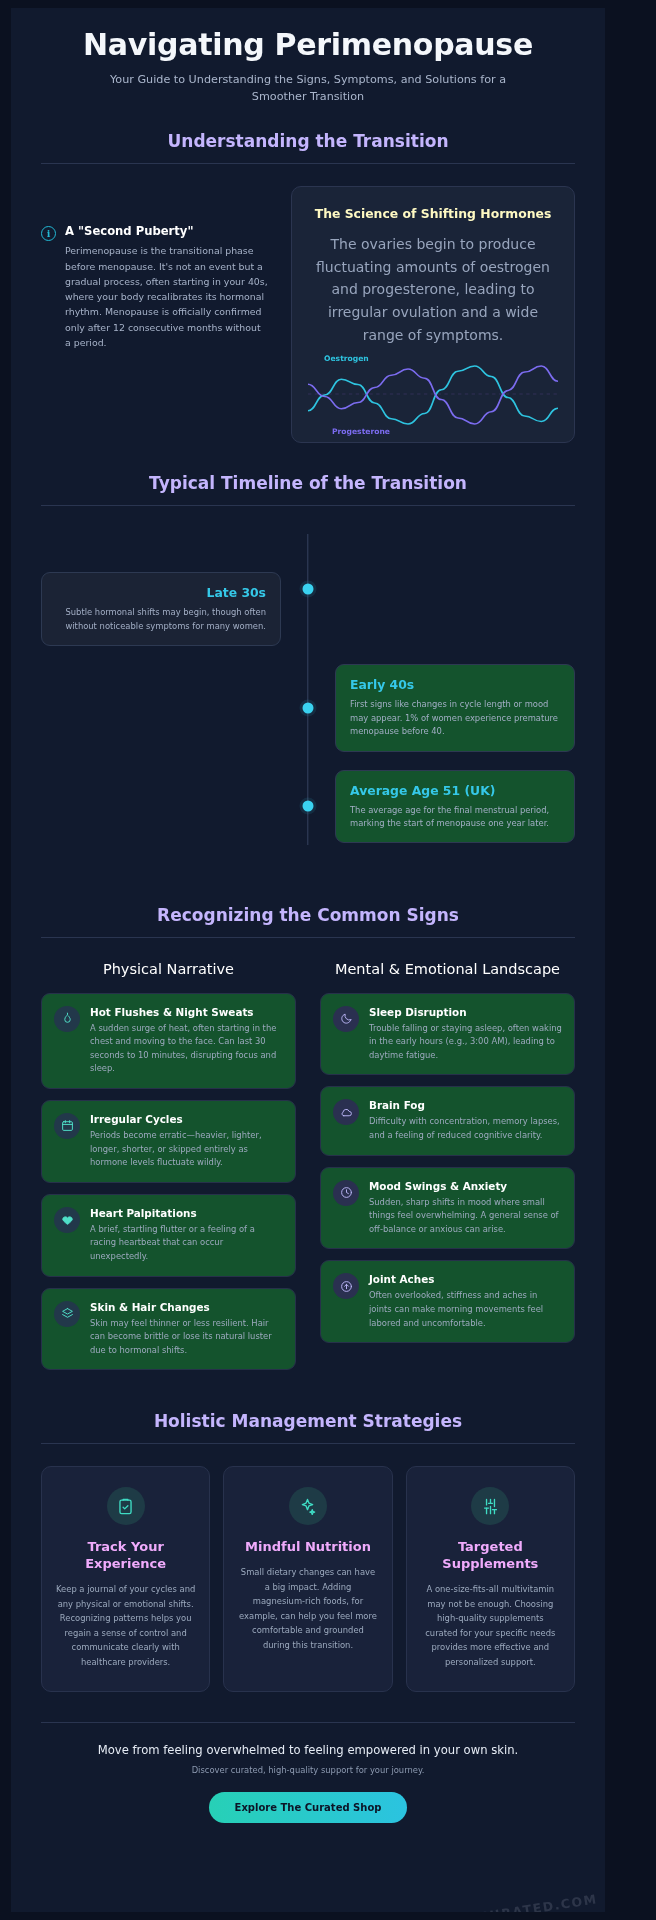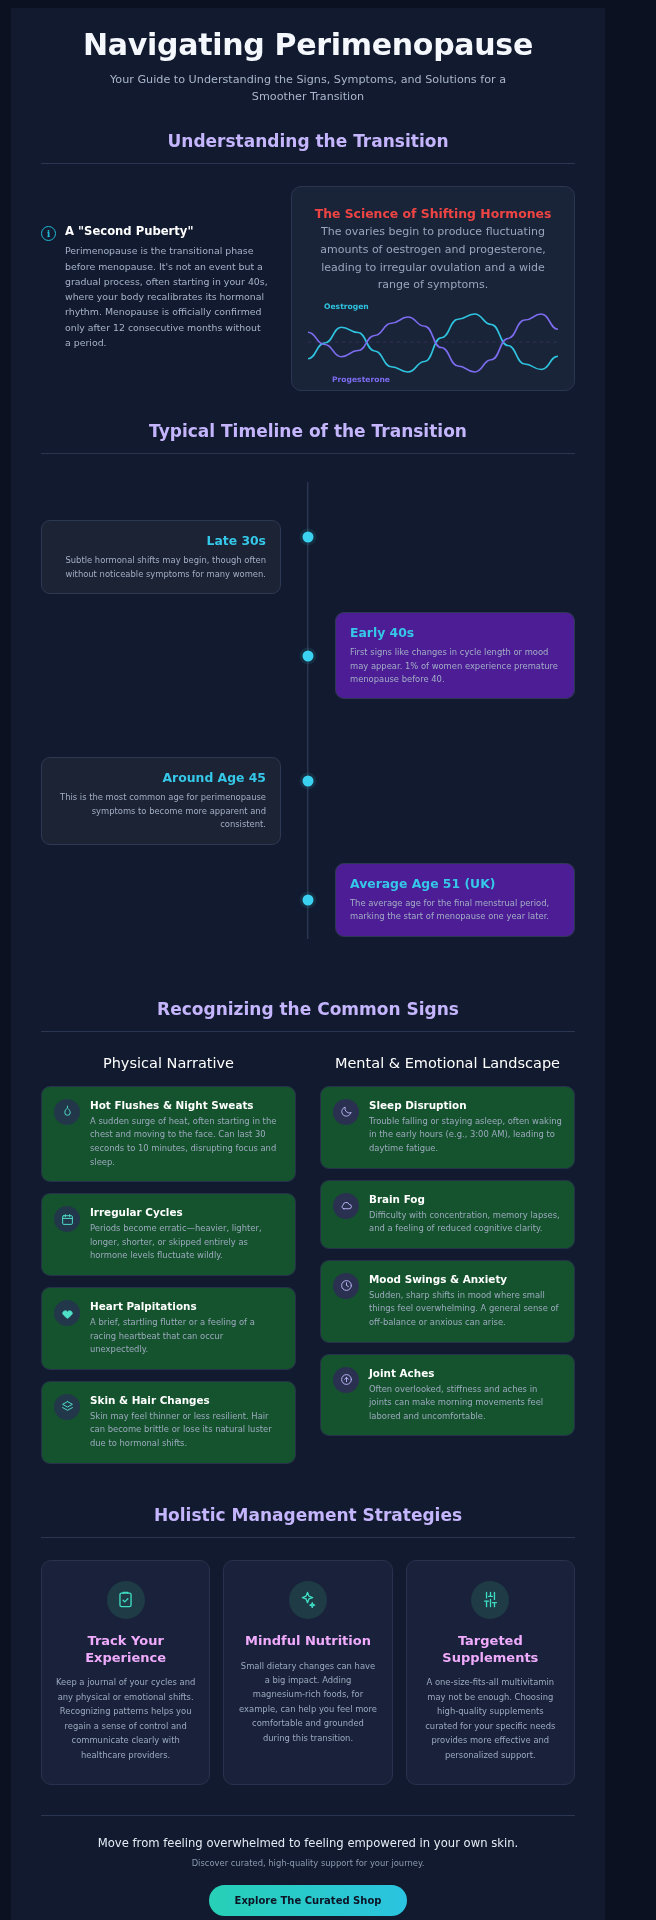--- a/index.html
+++ b/index.html
@@ -73,42 +73,43 @@
 
   .science-card {
     flex: 1 1 auto;
     background: #1a2438;
     border: 1px solid #2b3category;
     border: 1px solid #2b3550;
     border-radius: 10px;
     padding: 19px 16px 12px;
   }
   .science-card h3 {
-    text-align: center; color: #ef4444; font-size: 12.4px; font-weight: 700;
+    text-align: center; color: #fef9c3; font-size: 12.4px; font-weight: 700;
     line-height: 1.34;
   }
   .science-card .blurb {
-    text-align: center; color: #98a5bd; font-size: 11px; line-height: 1.62;
+    text-align: center; color: #98a5bd; font-size: 14px; line-height: 1.62;
+    margin-top: 10px;
   }
   .chart-wrap { position: relative; margin-top: 12px; height: 72px; }
   .chart-wrap svg { display: block; width: 100%; height: 72px; }
   .lgd { position: absolute; font-size: 7.6px; font-weight: 700; padding-left: 12px; }
   .lgd-oes { color: #2ec4e0; left: 4px; top: -4px; }
   .lgd-pro { color: #7c6cf0; left: 12px; bottom: -6px; }
 
   
   .timeline { position: relative; padding: 4px 0 14px; }
   .tl-axis {
     position: absolute; left: 50%; top: 6px; bottom: 30px;
     width: 1.4px; background: #36425f; transform: translateX(-50%);
   }
   .tl-row { display: flex; align-items: center; position: relative; margin-bottom: 18px; }
   .tl-card {
     width: 240px;
-    background: #4c1d95;
+    background: #14532d;
     border: 1px solid #2d3consumption;
     border: 1px solid #2d3952;
     border-radius: 9px;
     padding: 12px 14px;
   }
   .tl-card.alt { background: #1b2335; margin-top: 40px; }
   .tl-card h4 { font-size: 12.4px; font-weight: 700; color: #35c8e8; margin-bottom: 6px; }
   .tl-card p { font-size: 8.4px; color: #a3afc6; line-height: 1.6; }
   .tl-left .tl-card { margin-right: auto; text-align: right; }
   .tl-right { justify-content: flex-end; }
@@ -246,27 +247,20 @@
       </div>
 
       <div class="tl-row tl-right">
         <span class="tl-dot"></span>
         <div class="tl-card">
           <h4>Early 40s</h4>
           <p>First signs like changes in cycle length or mood may appear. 1% of women experience premature menopause before 40.</p>
         </div>
       </div>
 
-      <div class="tl-row tl-left">
-        <div class="tl-card alt">
-          <h4>Around Age 45</h4>
-          <p>This is the most common age for perimenopause symptoms to become more apparent and consistent.</p>
-        </div>
-        <span class="tl-dot"></span>
-      </div>
 
       <div class="tl-row tl-right">
         <span class="tl-dot"></span>
         <div class="tl-card">
           <h4>Average Age 51 (UK)</h4>
           <p>The average age for the final menstrual period, marking the start of menopause one year later.</p>
         </div>
       </div>
     </div>
 

